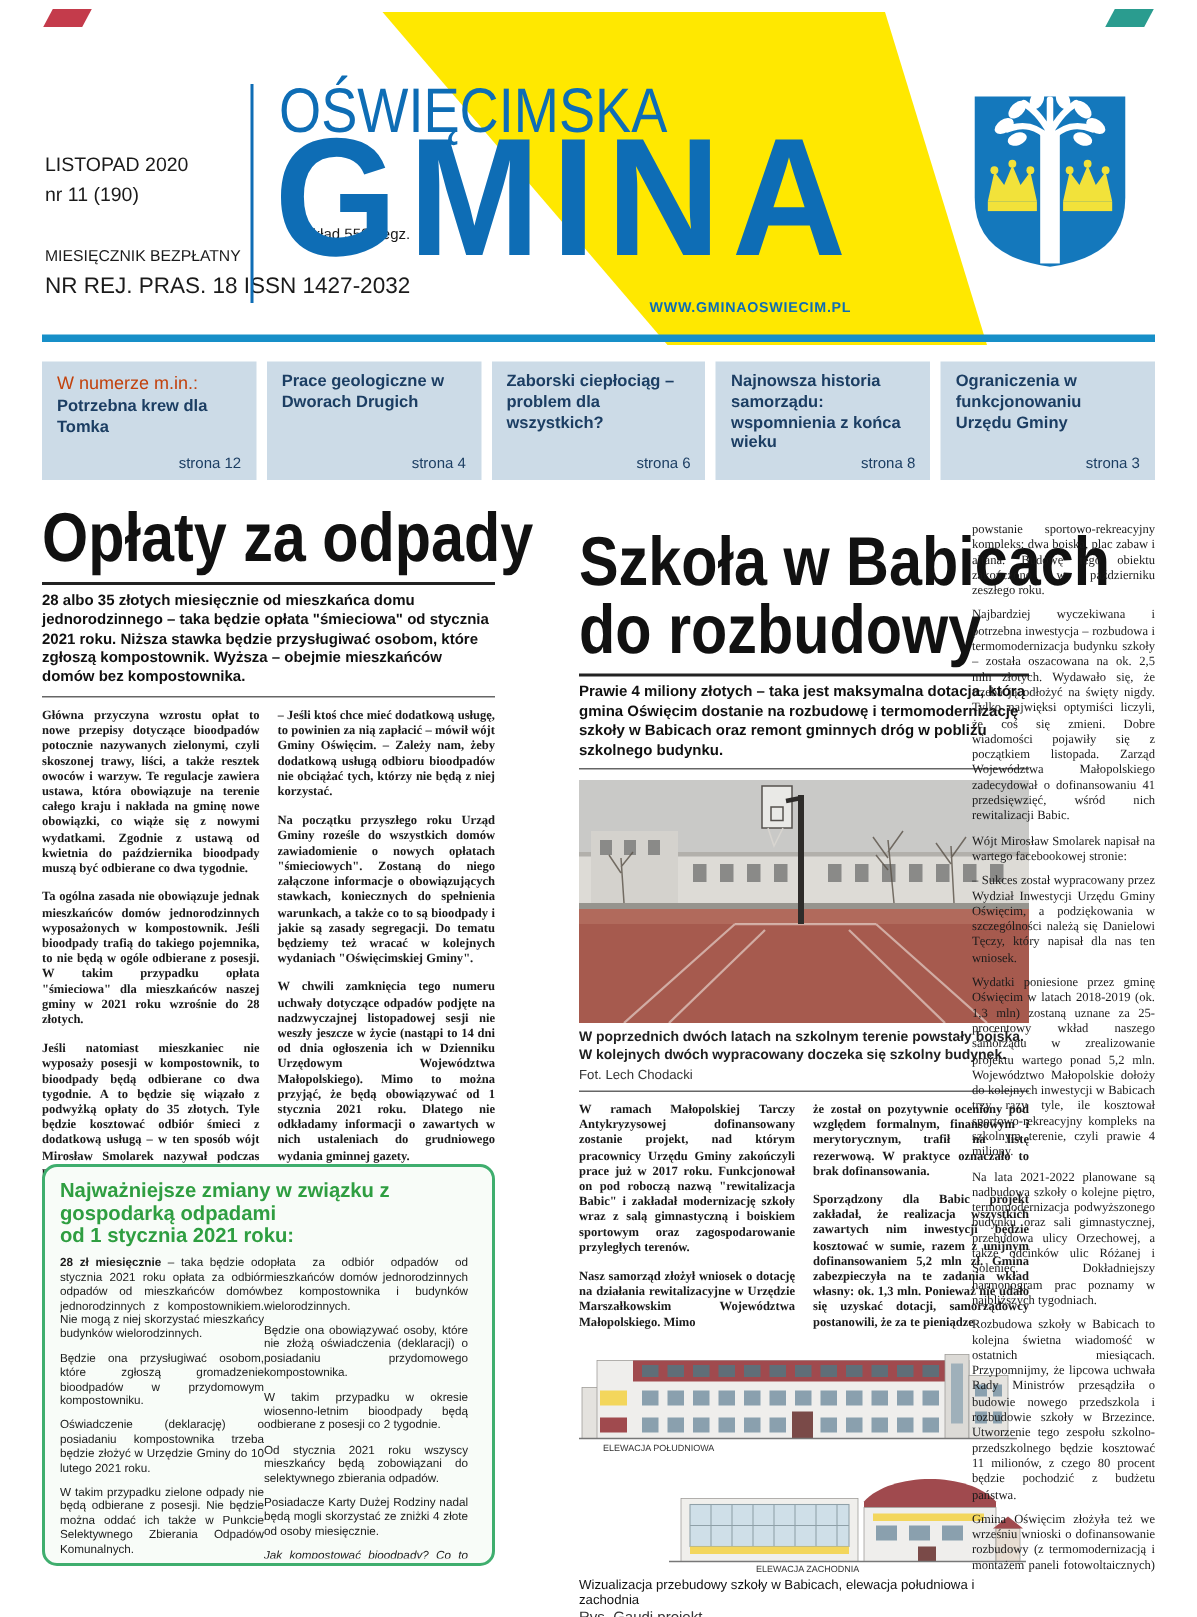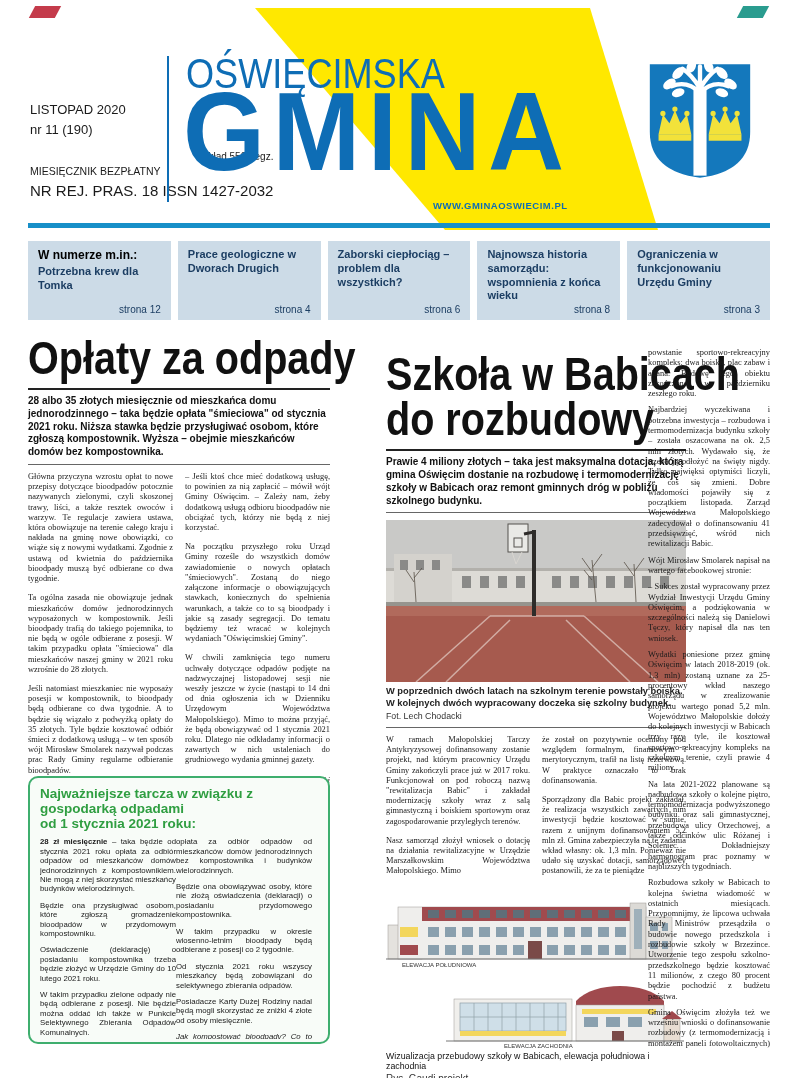--- a/index.html
+++ b/index.html
@@ -21,32 +21,32 @@
   .mh-title1{position:absolute;left:186px;top:50px;font-size:42px;font-weight:normal;color:#0e6db5;}
   .mh-title2{position:absolute;left:183px;top:76px;font-size:112px;font-weight:bold;color:#0e6db5;line-height:1;}
   .cond{display:inline-block;transform:scaleX(.86);transform-origin:0 0;white-space:nowrap;letter-spacing:0px;}
   .mh-title2 .cond{transform:scaleX(.94);letter-spacing:8px;}
   .mh-web{position:absolute;left:433px;top:200px;font-size:9.5px;font-weight:bold;color:#0e6db5;letter-spacing:.5px;}
   .mh-shield{position:absolute;left:645px;top:60px;}
   .mh-rule{position:absolute;left:28px;top:223px;width:742px;height:5px;background:#178fc8;}
   
   .teasers{position:absolute;left:28px;top:241px;width:742px;display:flex;gap:7px;}
   .teaser{flex:1;background:#ccdbe7;padding:7px 10px 5px;height:79px;box-sizing:border-box;position:relative;}
-  .teaser-header{color:#000000;font-weight:bold;font-size:12px;margin-bottom:3px;}
+  .teaser-header{color:#c2410c;font-weight:normal;font-size:12px;margin-bottom:3px;}
   .teaser-title{color:#1c3e63;font-weight:bold;font-size:11px;line-height:1.25;}
   .teaser-page{position:absolute;right:10px;bottom:5px;font-size:10px;color:#1c3e63;}
   
   .headline{color:#111;font-weight:bold;}
   .headline .cond{font-size:46px;line-height:.98;}
   .rule-strong{height:2px;background:#222;margin:7px 0 5px;}
   .rule-thin{height:1px;background:#666;margin:5px 0 7px;}
   .lead{font-weight:bold;font-size:10px;line-height:1.28;color:#111;}
   .serifcols{display:flex;gap:12px;}
   .serifcol{font-family:"Liberation Serif",serif;font-size:8.4px;line-height:10.2px;
-            text-align:justify;overflow:hidden;}
+            text-align:justify;overflow:hidden;font-weight:bold;}
   .serifcol p{margin:0 0 9px;}
   .author{font-family:"Liberation Serif",serif;font-size:9px;font-style:italic;text-align:right;margin-top:4px;}
   
   .a1{position:absolute;left:28px;top:336px;width:302px;}
   .a1 .serifcol{width:145px;height:330px;}
   
   .gbox{position:absolute;left:28px;top:776px;width:302px;height:268px;border:2px solid #3fae6e;
         border-radius:10px;background:#f8fcf8;box-sizing:border-box;padding:8px 10px;}
   .gbox-title{color:#2f9e41;font-weight:bold;font-size:13.5px;line-height:1.12;margin-bottom:6px;}
   .gbox-cols{display:flex;gap:0;}
@@ -174,21 +174,21 @@
             <p>Na początku przyszłego roku Urząd Gminy roześle do wszystkich domów zawiadomienie o nowych opłatach "śmieciowych". Zostaną do niego załączone informacje o obowiązujących stawkach, koniecznych do spełnienia warunkach, a także co to są bioodpady i jakie są zasady segregacji. Do tematu będziemy też wracać w kolejnych wydaniach "Oświęcimskiej Gminy".</p>
             <p>W chwili zamknięcia tego numeru uchwały dotyczące odpadów podjęte na nadzwyczajnej listopadowej sesji nie weszły jeszcze w życie (nastąpi to 14 dni od dnia ogłoszenia ich w Dzienniku Urzędowym Województwa Małopolskiego). Mimo to można przyjąć, że będą obowiązywać od 1 stycznia 2021 roku. Dlatego nie odkładamy informacji o zawartych w nich ustaleniach do grudniowego wydania gminnej gazety.</p>
           </div>
         <div class="author">Lech Chodacki</div>
       </div>
     </div>
   </div>
 
   <div class="gbox">
     <div class="gbox-title">
-      <div>Najważniejsze tarcza w związku z gospodarką odpadami</div>
+      <div>Najważniejsze zmiany w związku z gospodarką odpadami</div>
       <div>od 1 stycznia 2021 roku:</div>
     </div>
     <div class="gbox-cols">
       <div class="gbox-col">
           <p><b>28 zł miesięcznie</b> – taka będzie od stycznia 2021 roku opłata za odbiór odpadów od mieszkańców domów jednorodzinnych z kompostownikiem. Nie mogą z niej skorzystać mieszkańcy budynków wielorodzinnych.</p>
           <p>Będzie ona przysługiwać osobom, które zgłoszą gromadzenie bioodpadów w przydomowym kompostowniku.</p>
           <p>Oświadczenie (deklarację) o posiadaniu kompostownika trzeba będzie złożyć w Urzędzie Gminy do 10 lutego 2021 roku.</p>
           <p>W takim przypadku zielone odpady nie będą odbierane z posesji. Nie będzie można oddać ich także w Punkcie Selektywnego Zbierania Odpadów Komunalnych.</p>
         </div>
       <div class="gbox-col">

